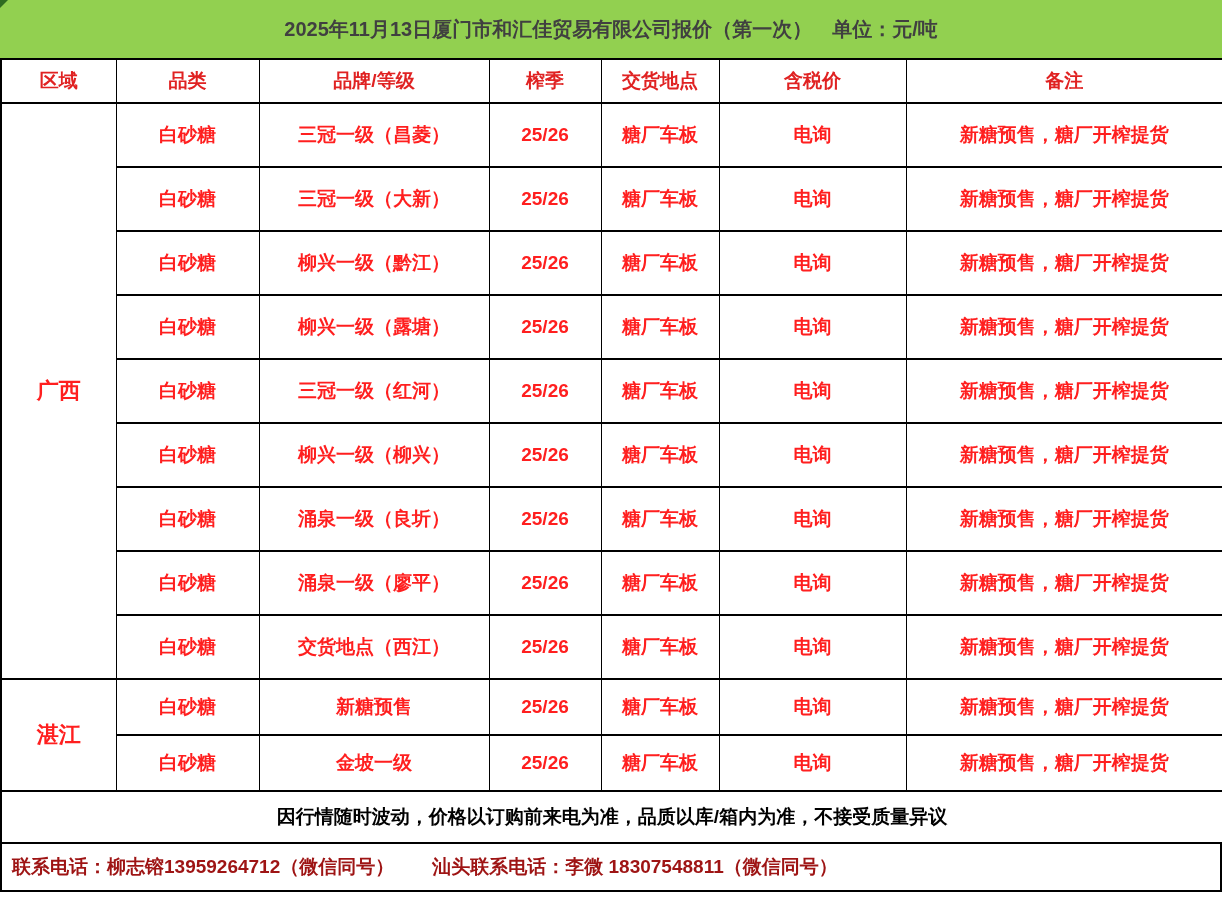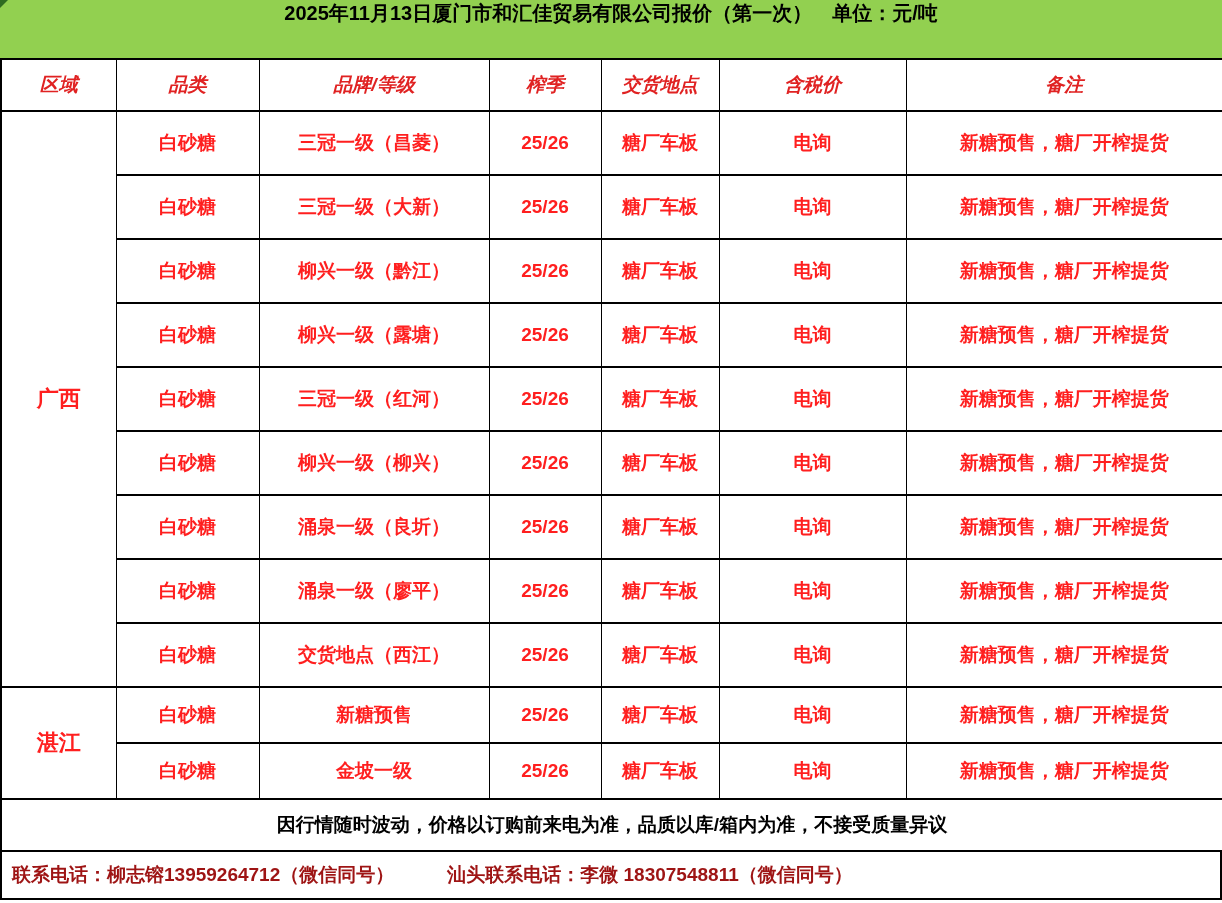--- a/index.html
+++ b/index.html
@@ -9,23 +9,24 @@
     background: #ffffff;
     font-family: "Liberation Sans", "DejaVu Sans", sans-serif;
     font-weight: 700;
     position: relative;
     overflow: hidden;
   }
   .title-bar {
     height: 58px;
     background: #92d050;
     display: flex;
+    align-items: center;
     justify-content: center;
     font-size: 20px;
-    color: #000000;
+    color: #404040;
     position: relative;
   }
   .corner-mark {
     position: absolute;
     top: 0; left: 0;
     width: 0; height: 0;
     border-left: 8px solid #2e6b21;
     border-bottom: 8px solid transparent;
   }
   table.price-table {
@@ -39,36 +40,36 @@
     border-top-width: 2px;
     border-bottom-width: 2px;
     text-align: center;
     vertical-align: middle;
     font-size: 19px;
     font-weight: 700;
     padding: 0;
     overflow: hidden;
     white-space: nowrap;
   }
-  thead tr { height: 52px; font-style: italic; }
+  thead tr { height: 44px; }
   th { color: #e02222; background: #ffffff; }
   td { color: #ff1f1f; background: #ffffff; }
   tr.gx-row { height: 64px; }
   tr.zj-row { height: 56px; }
   td.region-cell { font-size: 22px; }
   tr.disclaimer-row { height: 52px; }
   tr.disclaimer-row td { color: #000000; }
   .contact-bar {
     height: 48px;
     border: 2px solid #000;
     border-top: 0;
     background: #ffffff;
     display: flex;
     align-items: center;
-    gap: 53px;
+    gap: 38px;
     padding-left: 10px;
     font-size: 19px;
     color: #9e1414;
     white-space: nowrap;
     box-sizing: border-box;
   }
 </style>
 </head>
 <body>
 

